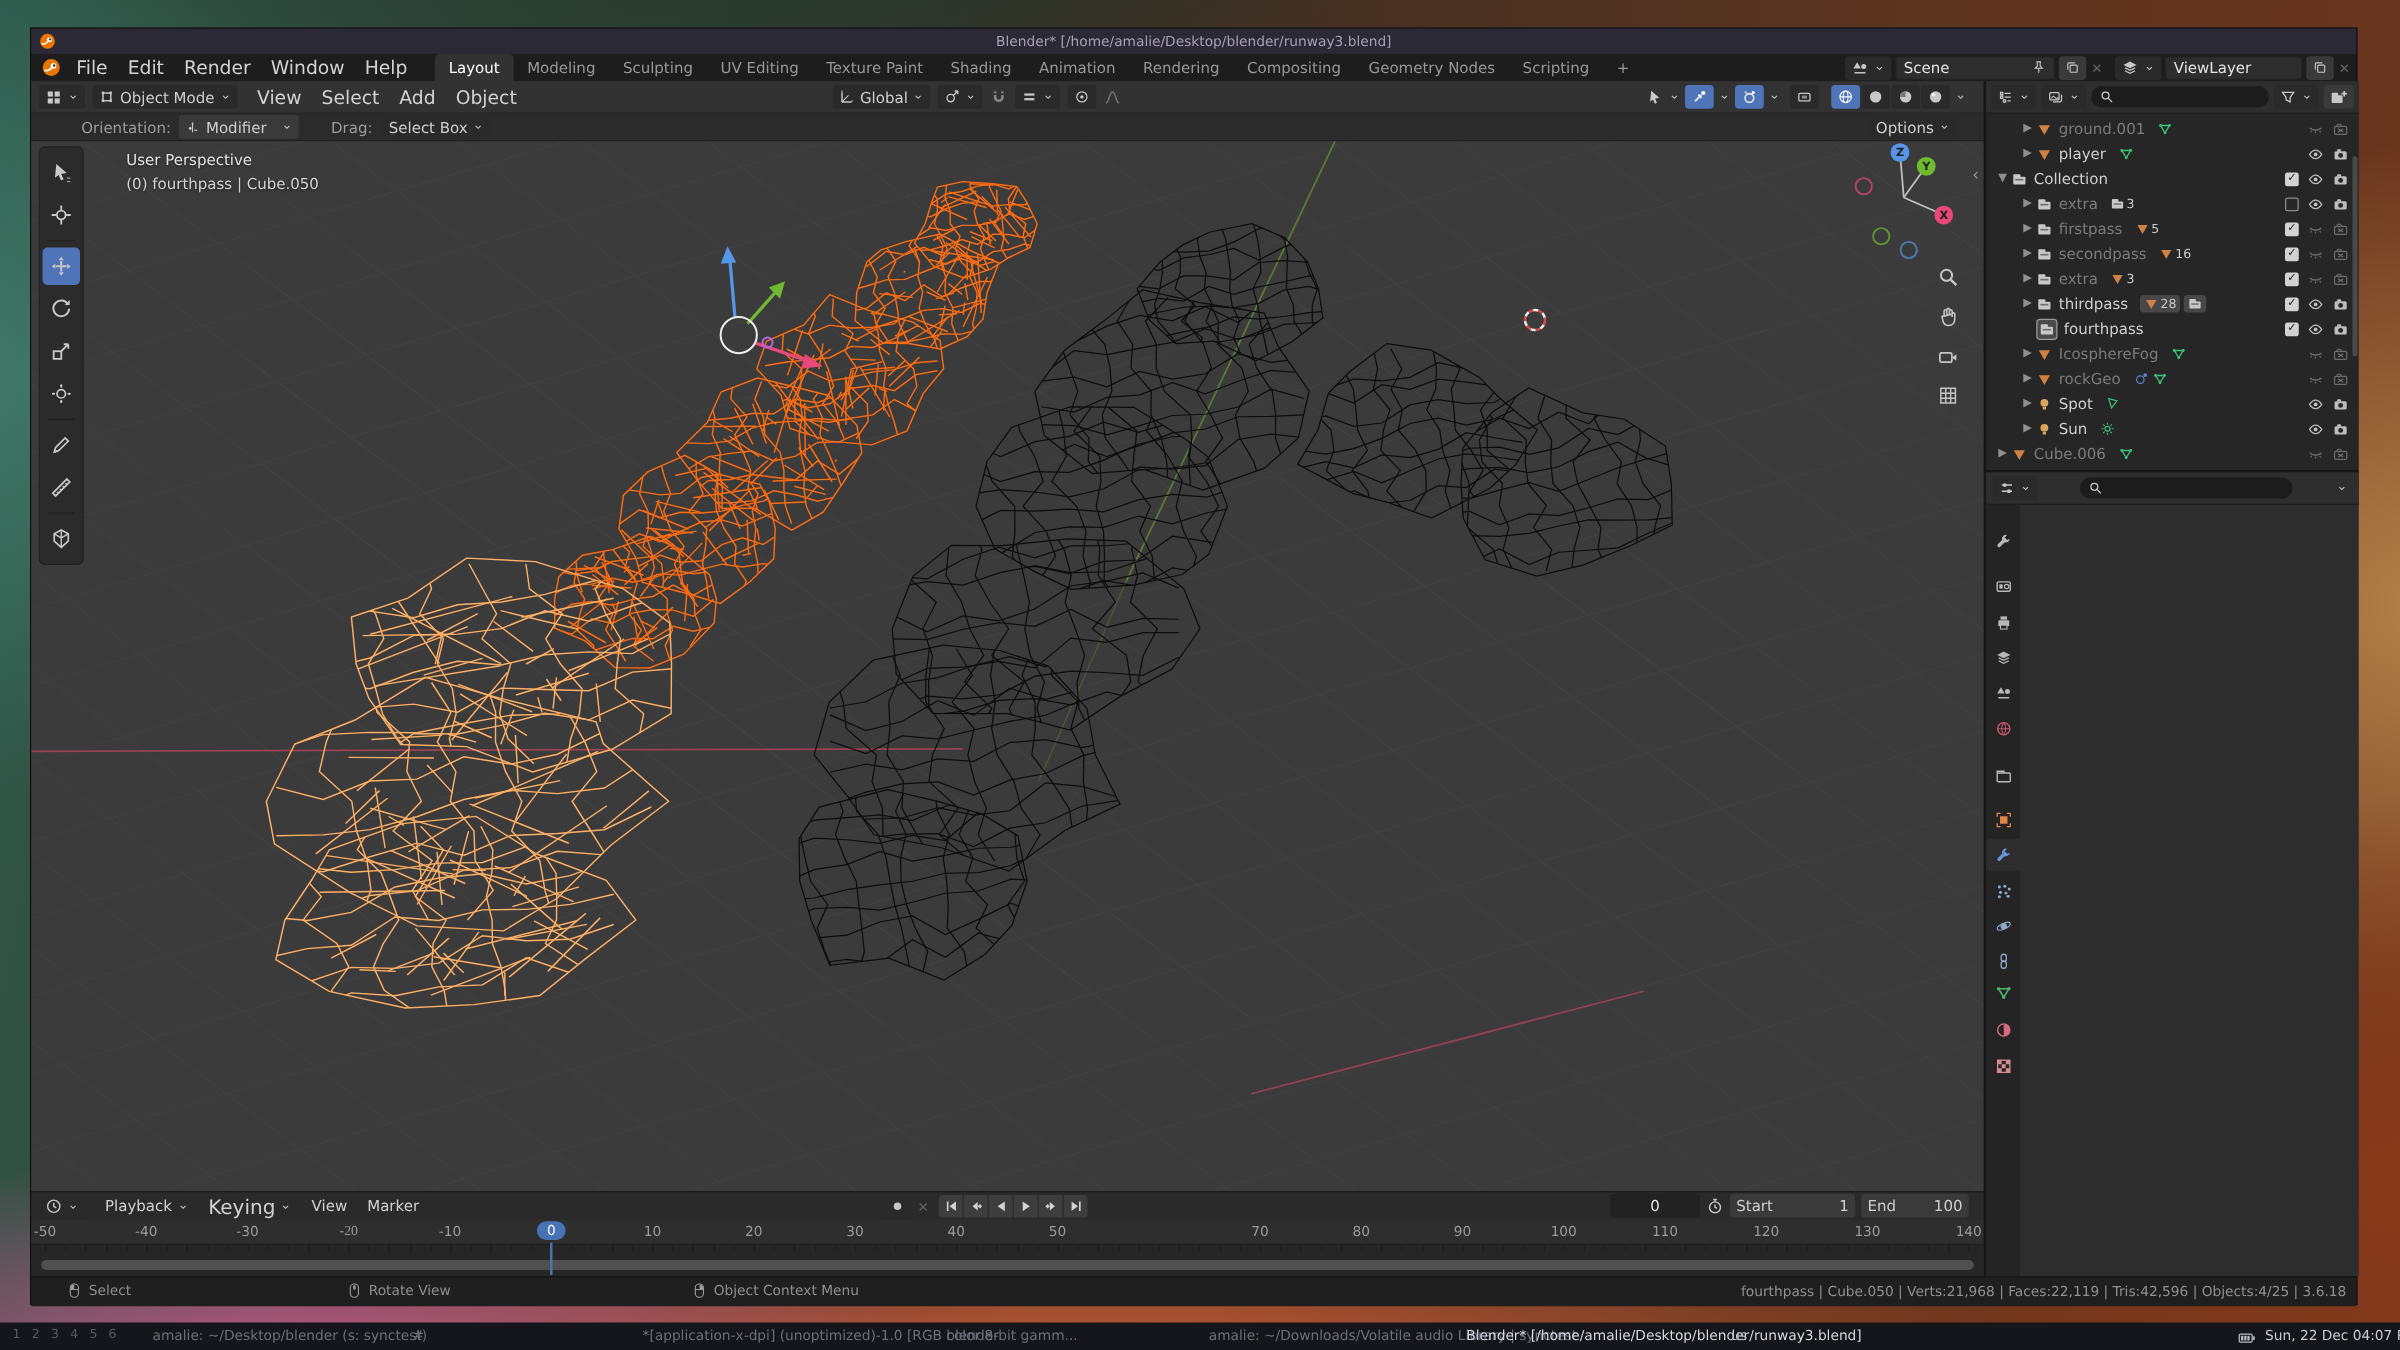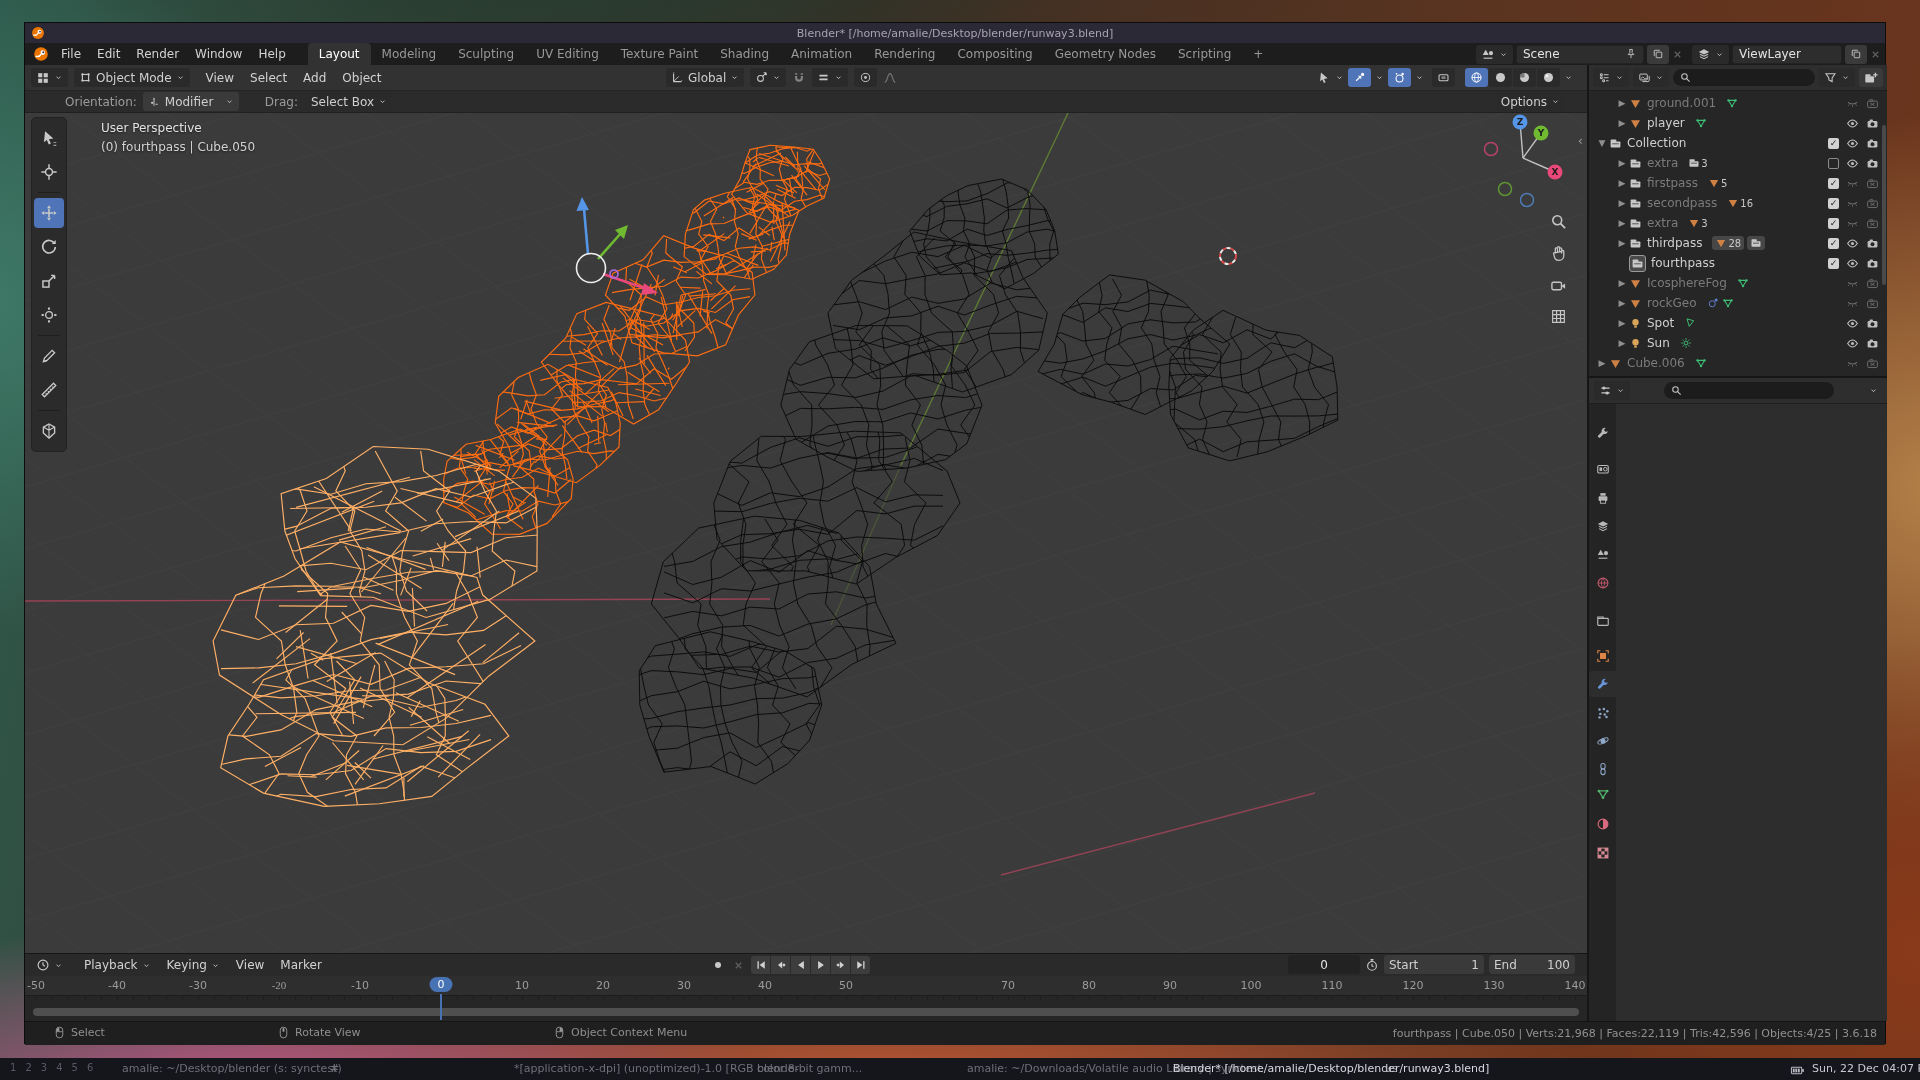--- a/index.html
+++ b/index.html
@@ -11,21 +11,21 @@
       radial-gradient(1000px 520px at 101% 88%, #8a3a1a, transparent 60%),
       radial-gradient(820px 620px at 102% 45%, #b5834a, transparent 60%),
       radial-gradient(760px 560px at -2% 28%, #3f7a68, transparent 60%),
       radial-gradient(900px 300px at 30% -5%, #243a2e, transparent 60%),
       linear-gradient(100deg, #2e5a4c, #3a2e24 40%, #5a3420 70%, #70351c);
   }
   .window { position:absolute; left:24px; top:22px; width:1862px; height:1022px; background:#303030; border:1px solid #0c0c0c; }
   .titlebar { position:absolute; left:0; top:0; width:100%; height:20px; background:#2c2936; display:flex; align-items:center; justify-content:center; color:#a7a1b4; font-size:11px; }
   .titlebar .tb-logo { position:absolute; left:6px; top:3px; }
   .topbar { position:absolute; left:0; top:20px; width:100%; height:22px; background:#1d1d1d; display:flex; align-items:center; }
-  .menu { color:#d2d2d2; font-size:12px; padding:0 8px; height:22px; display:flex; align-items:center; cursor:default; }
+  .menu { color:#d2d2d2; font-size:15px; padding:0 8px; height:22px; display:flex; align-items:center; cursor:default; }
   .tabs { display:flex; align-items:flex-end; height:22px; margin-left:14px; }
   .tab { color:#989898; font-size:12px; padding:3px 11px 4px; height:22px; display:flex; align-items:center; }
   .tab.active { background:#323232; color:#fff; border-radius:4px 4px 0 0; }
   .topbar-right { position:absolute; right:4px; top:1px; display:flex; align-items:center; gap:3px; height:20px; }
   .chip { display:inline-flex; align-items:center; gap:4px; background:#2a2a2a; border-radius:3px; height:19px; padding:0 5px; color:#cfcfcf; font-size:12px; }
   .chip.raised { background:#3a3a3a; }
   .chip.blue { background:#4f74b8; color:#fff; }
   .field { display:inline-flex; align-items:center; gap:5px; background:#2d2d2d; border:1px solid #222; border-radius:3px; height:19px; padding:0 6px; color:#e3e3e3; font-size:12px; }
   .icon { display:inline-flex; align-items:center; justify-content:center; color:#c8c8c8; line-height:0; }
   .vp-header { position:absolute; left:0; top:42px; width:1562px; height:26px; background:#323232; border-bottom:1px solid #252525; display:flex; align-items:center; }
@@ -1212,21 +1212,21 @@
         </span>
       <div id="tl-menus" style="display:flex;margin-left:8px">
           <span class="menu" style="font-size: 12px;">
             <span>Playback</span>
             <span class="icon chev9" style="margin-left:4px">
               <svg viewBox="0 0 16 16" width="9" height="9">
                 <path d="M4.5 6.5 8 10l3.5-3.5" fill="none" stroke="currentColor" stroke-width="1.6"></path>
               </svg>
             </span>
           </span>
-          <span class="menu" style="font-size: 12px;">
+          <span class="menu" style="font-size: 16px;">
             <span>Keying</span>
             <span class="icon chev9" style="margin-left:4px">
               <svg viewBox="0 0 16 16" width="9" height="9">
                 <path d="M4.5 6.5 8 10l3.5-3.5" fill="none" stroke="currentColor" stroke-width="1.6"></path>
               </svg>
             </span>
           </span>
           <span class="menu" style="font-size: 12px;">
             <span>View</span>
           </span>

